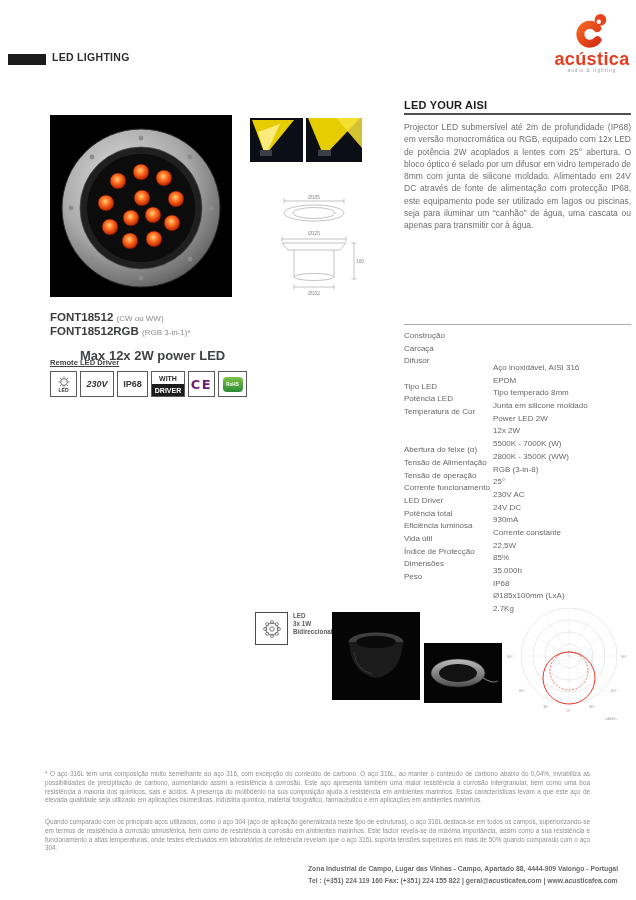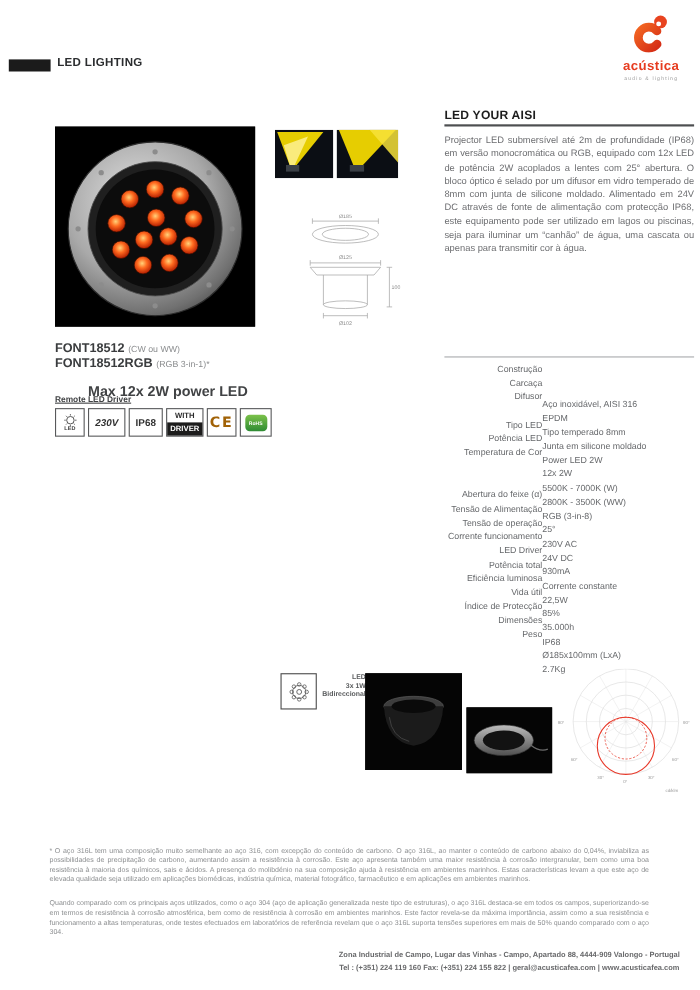--- a/index.html
+++ b/index.html
@@ -1,26 +1,26 @@
 <!DOCTYPE html>
 <html><head>
 <meta charset="utf-8">
 <style>
   html,body{margin:0;padding:0;background:#fff;}
   #page{position:relative;width:636px;height:900px;background:#fff;overflow:hidden;
         font-family:"Liberation Sans",sans-serif;color:#333;}
-  .abs{position:absolute;text-align:right;}
+  .abs{position:absolute;}
 
   
   .hbar{left:8px;top:54px;width:38px;height:11px;background:#1b1b1b;}
   .htitle{left:52px;top:51px;font-size:10.5px;font-weight:700;color:#2b2d2f;letter-spacing:.3px;}
 
   
   .logo{left:552px;top:12px;width:80px;text-align:center;}
-  .logo-word{font-size:12px;font-weight:700;color:#e63b1f;letter-spacing:.4px;line-height:15px;}
+  .logo-word{font-size:18px;font-weight:700;color:#e63b1f;letter-spacing:.4px;line-height:15px;}
   .logo-tag{font-size:4.6px;color:#9a9a9a;letter-spacing:1.1px;margin-top:1px;}
 
   
   .photo-main{left:50px;top:115px;width:182px;height:182px;background:#000;}
 
   
   .beam1{left:250px;top:118px;width:53px;height:44px;}
   .beam2{left:306px;top:118px;width:56px;height:44px;}
 
   
@@ -45,21 +45,21 @@
          align-items:center;justify-content:center;background:#fff;box-sizing:border-box;}
   .badge-led{width:27px;}
   .badge-led .t{font-size:5px;font-weight:700;color:#3a3a3a;line-height:5px;}
   .badge-230v{width:34px;font-size:9px;font-weight:700;color:#333;font-style:italic;}
   .badge-ip68{width:31px;font-size:9px;font-weight:700;color:#333;}
   .badge-driver{width:34px;padding:0;justify-content:stretch;}
   .badge-driver .top{flex:1;width:100%;display:flex;align-items:center;justify-content:center;
         font-size:7px;font-weight:700;color:#2b2b2b;}
   .badge-driver .bot{flex:1;width:100%;display:flex;align-items:center;justify-content:center;
         font-size:7px;font-weight:700;color:#fff;background:#1c1c1c;}
-  .badge-ce{width:27px;font-size:13px;font-weight:700;color:#a16207;letter-spacing:1.5px;
+  .badge-ce{width:27px;font-size:13px;font-weight:700;color:#701a75;letter-spacing:1.5px;
         font-family:"DejaVu Sans",sans-serif;}
   .badge-rohs{width:29px;}
   .rohs-chip{width:20px;height:15px;border-radius:4px;background:linear-gradient(#7cc24a,#2e8b34);
         display:flex;align-items:center;justify-content:center;
         font-size:4.6px;font-weight:700;color:#fff;}
 
   
   .spec-rule{left:404px;top:324px;width:227px;height:1px;background:#a7a9ac;}
   .spec-table{left:404px;top:331px;width:228px;}
   .spec-row{display:flex;height:12.7px;}

